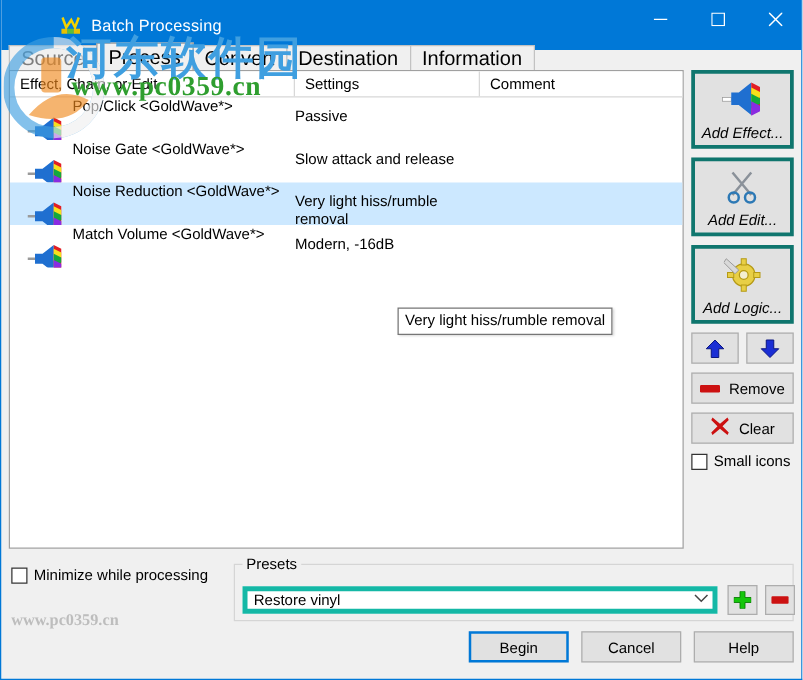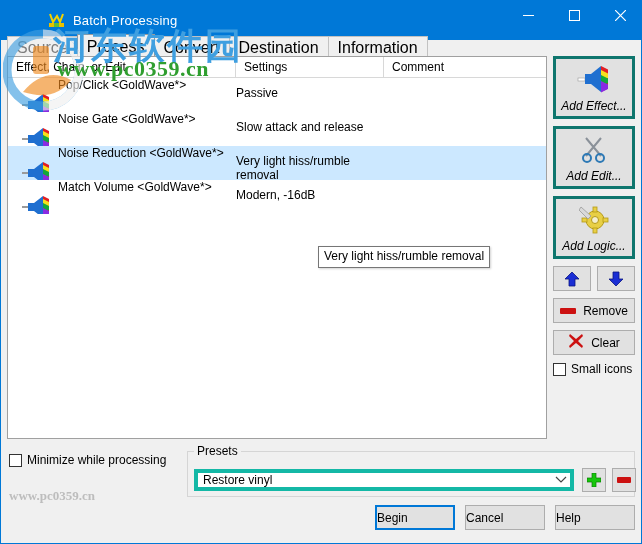--- a/index.html
+++ b/index.html
@@ -235,21 +235,21 @@
   .sqbtn.plus { left: 394px; }
   .sqbtn.minus { left: 424px; }
 
   .dlgbtns {
     position: absolute; right: 8px; bottom: 14px;
     display: flex; gap: 10px;
   }
   .dlgbtn {
     width: 80px; height: 25px;
     background: #e1e1e1; border: 1px solid #adadad;
-    display: flex; align-items: center; 
+    display: flex; align-items: center; justify-content: center;
     font-size: 12px;
   }
   .dlgbtn.default { border: 2px solid #0078d7; background: #e1e1e1; }
 
   
   .wm { position: absolute; pointer-events: none; z-index: 25; }
   .wm-logo { left: 2px; top: 22px; width: 150px; height: 96px; opacity: .85; }
   .wm-cn {
     left: 52px; top: 22px;
     font-family: "DejaVu Sans", sans-serif;

